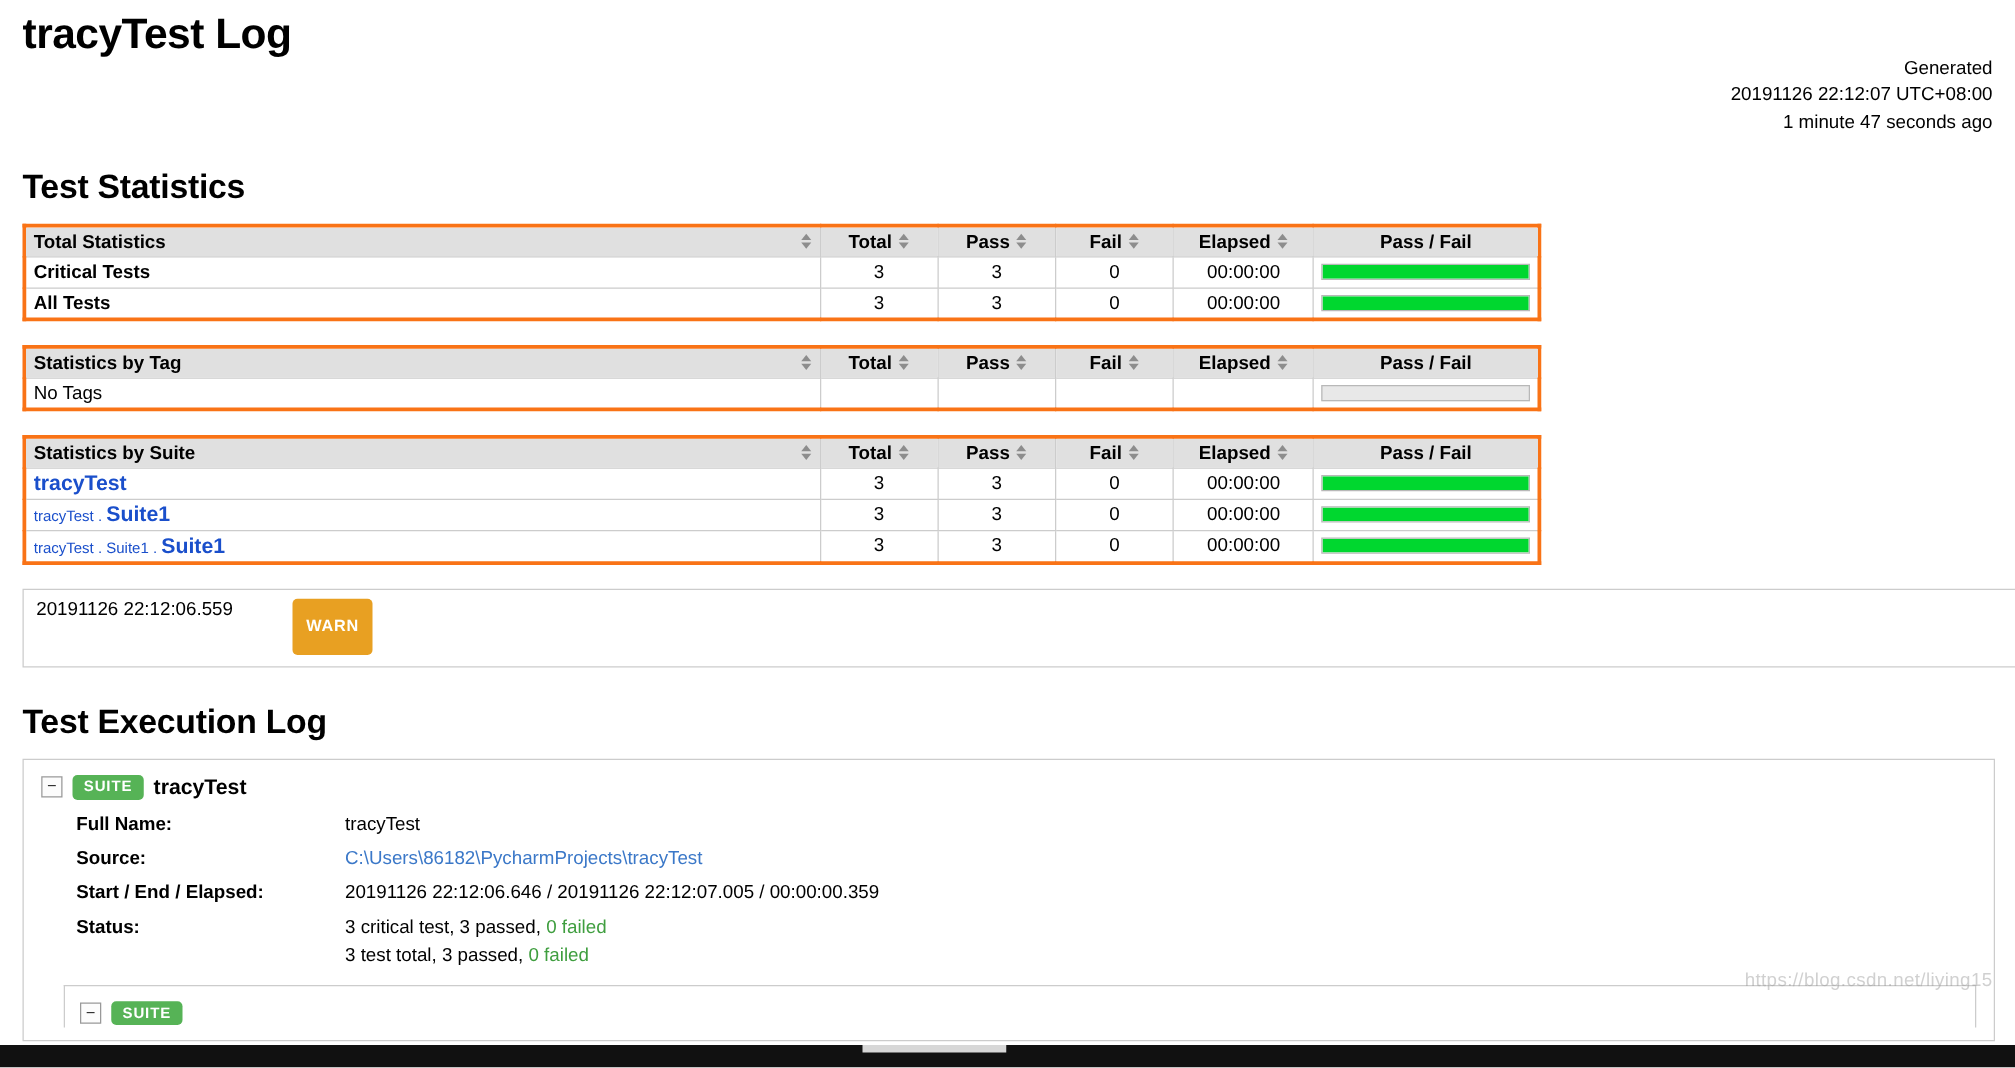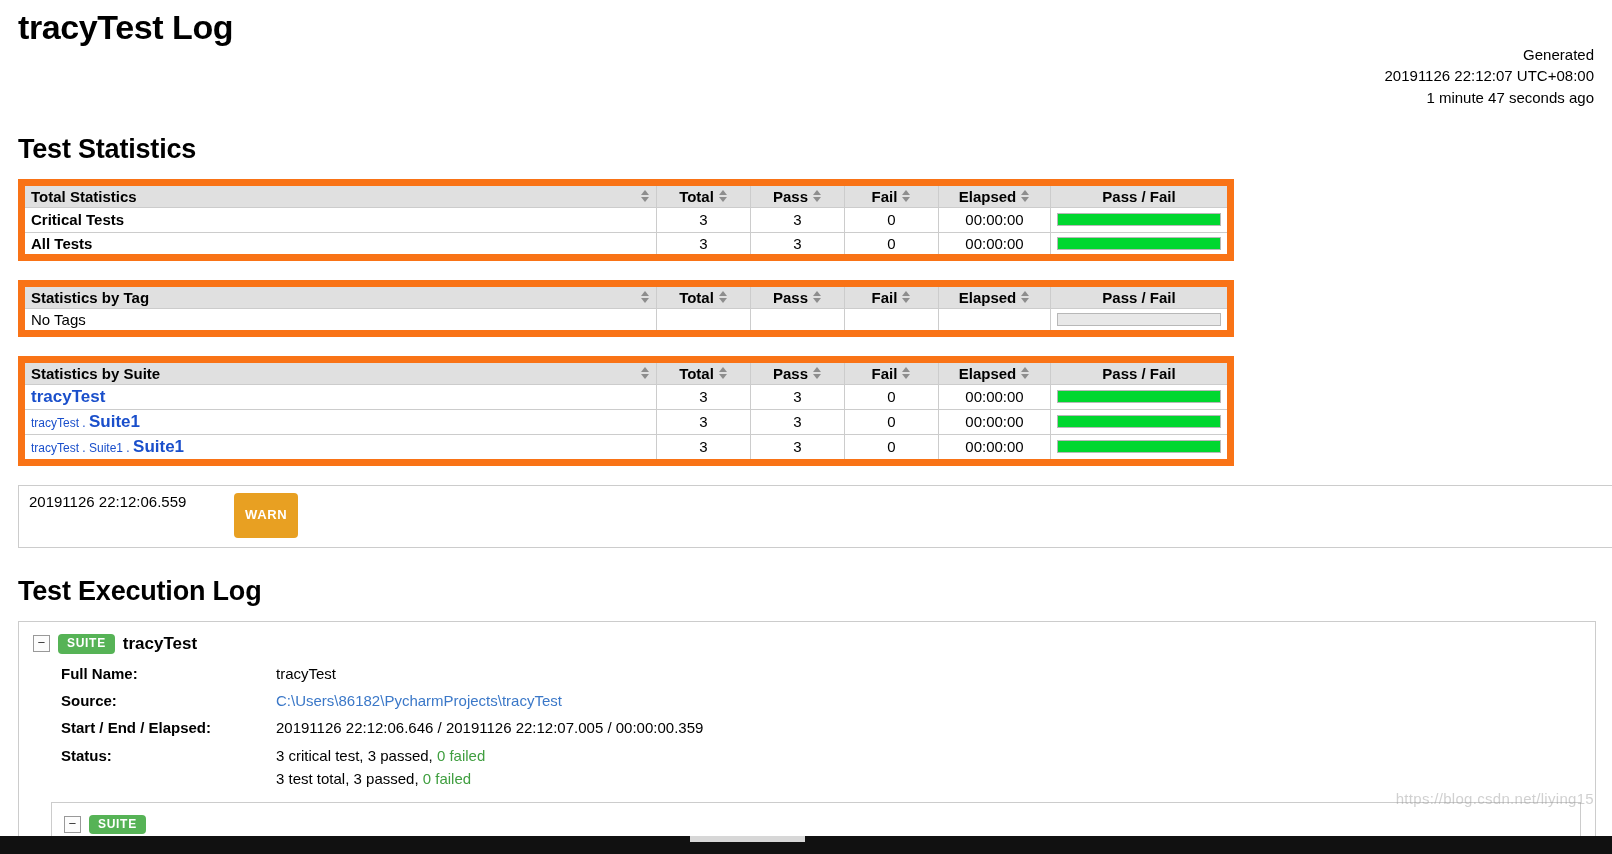--- a/index.html
+++ b/index.html
@@ -48,21 +48,21 @@
     letter-spacing: -0.2px;
   }
   h2.section.errors { margin-top: 30px; }
   h2.section.log { margin-top: 28px; }
 
   
   table.stats {
     border-collapse: collapse;
     width: 1215px;
     margin-bottom: 19px;
-    border: 7px solid #f97316;
+    border: 3px solid #f97316;
     table-layout: fixed;
   }
   table.stats th, table.stats td {
     border: 1px solid #ccc;
     padding: 2px 6px;
     font-size: 15px;
     vertical-align: middle;
     height: 25px;
   }
   table.stats thead th {

